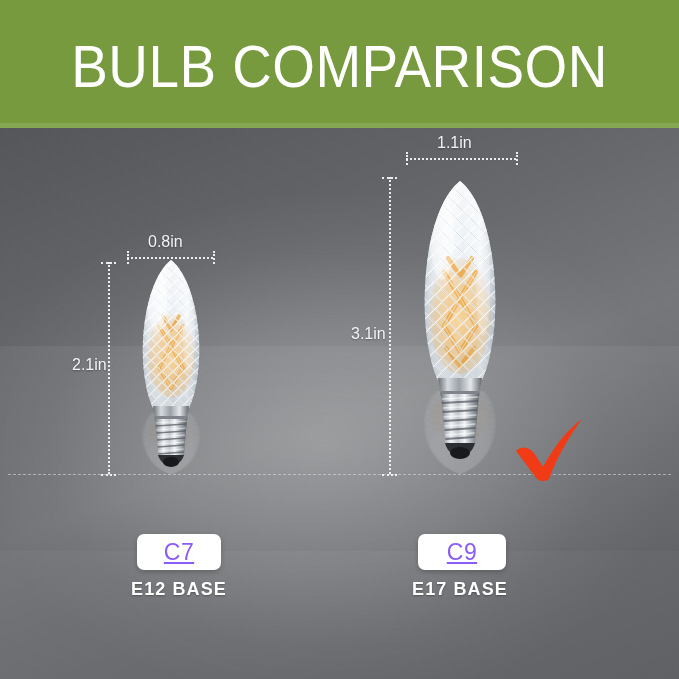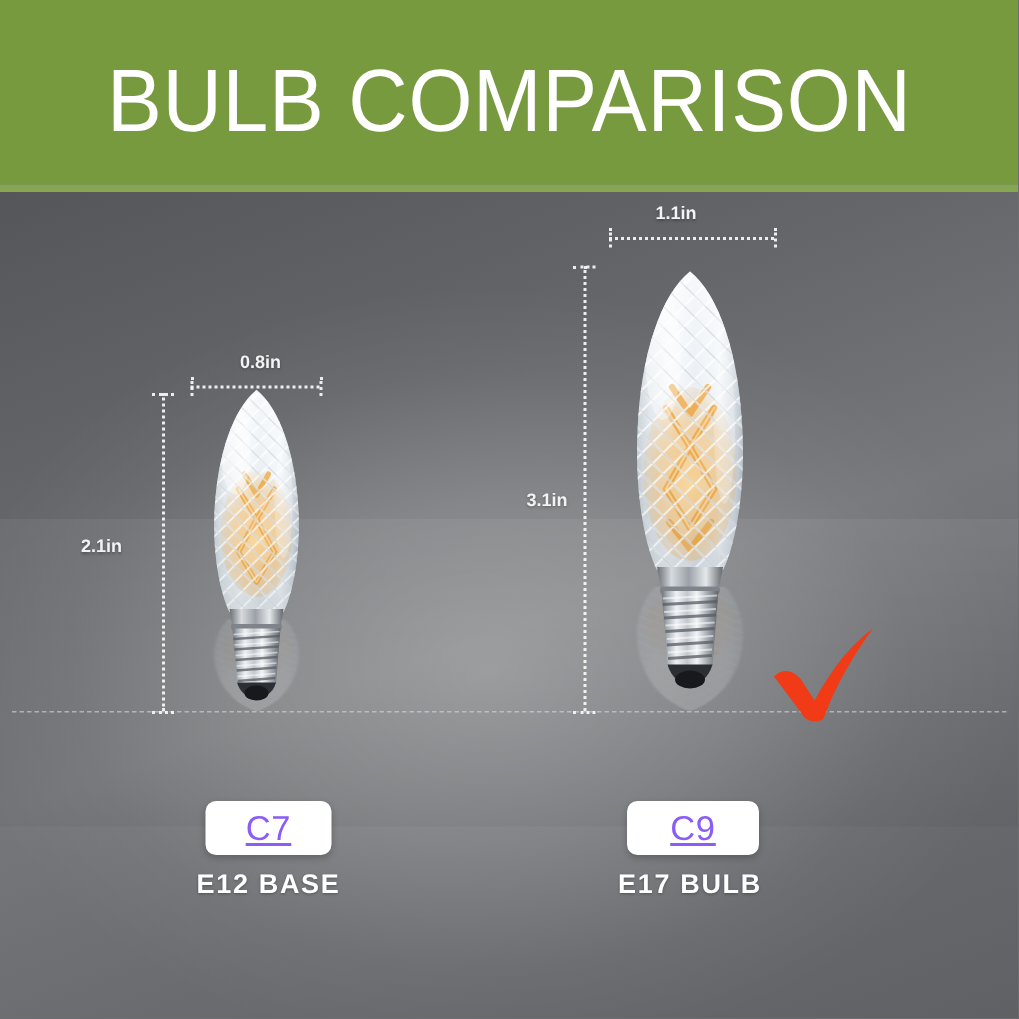--- a/index.html
+++ b/index.html
@@ -96,23 +96,23 @@
   }
   .cap-h {   
     position: absolute;
     height: 0;
     width: 15px;
     border-top: 2px dotted rgba(248,249,250,0.92);
   }
   .dim-label {
     position: absolute;
     color: #f2f3f4;
-    font-size: 12px;
+    font-size: 16px;
     line-height: 19px;
-    font-weight: 700;
+    font-weight: 400;
     white-space: nowrap;
     text-shadow: 0 1px 2px rgba(0,0,0,0.32);
   }
 
   
   .bulb { position: absolute; }
   .bulb svg { display: block; }
   .reflection {
     position: absolute;
     transform: scaleY(-0.42);
@@ -164,26 +164,26 @@
   <div id="header-strip"></div>
   <div id="page-title">BULB COMPARISON</div>
 
   <div id="stage"></div>
   <div id="floor"></div>
   <div id="ground-line"></div>
 
   <div class="dim-h" style="left:127px; top:257px; width:86px;"></div>
   <div class="cap-v" style="left:127px; top:251px;"></div>
   <div class="cap-v" style="left:213px; top:251px;"></div>
-  <div class="dim-label" style="left:148px; top:232px;margin-left:12px;">0.8in</div>
+  <div class="dim-label" style="left:148px; top:232px;">0.8in</div>
 
   <div class="dim-v" style="left:108px; top:262px; height:212px;"></div>
   <div class="cap-h" style="left:101px; top:262px;"></div>
   <div class="cap-h" style="left:101px; top:474px;"></div>
-  <div class="dim-label" style="left:54px; top:355px;text-align:right;">2.1in</div>
+  <div class="dim-label" style="left:72px; top:355px;text-align:right;">2.1in</div>
 
   <div class="dim-h" style="left:406px; top:158px; width:110px;"></div>
   <div class="cap-v" style="left:406px; top:152px;"></div>
   <div class="cap-v" style="left:516px; top:152px;"></div>
   <div class="dim-label" style="left:437px; top:133px;">1.1in</div>
 
   <div class="dim-v" style="left:389px; top:177px; height:297px;"></div>
   <div class="cap-h" style="left:382px; top:177px;"></div>
   <div class="cap-h" style="left:382px; top:474px;"></div>
   <div class="dim-label" style="left:351px; top:304px;margin-top:20px;">3.1in</div>
@@ -410,15 +410,15 @@
   </div>
 
   <div class="chip" style="left:137px; top:534px; width:84px; height:36px;">
     <span class="chip-text">C7</span>
   </div>
   <div class="base-text" style="left:79px; top:577px; width:200px;">E12 BASE</div>
 
   <div class="chip" style="left:418px; top:534px; width:88px; height:36px;">
     <span class="chip-text">C9</span>
   </div>
-  <div class="base-text" style="left:360px; top:577px; width:200px;">E17 BULB</div>
+  <div class="base-text" style="left:360px; top:577px; width:200px;">E17 BASE</div>
 
 </div>
 
 </body></html>

